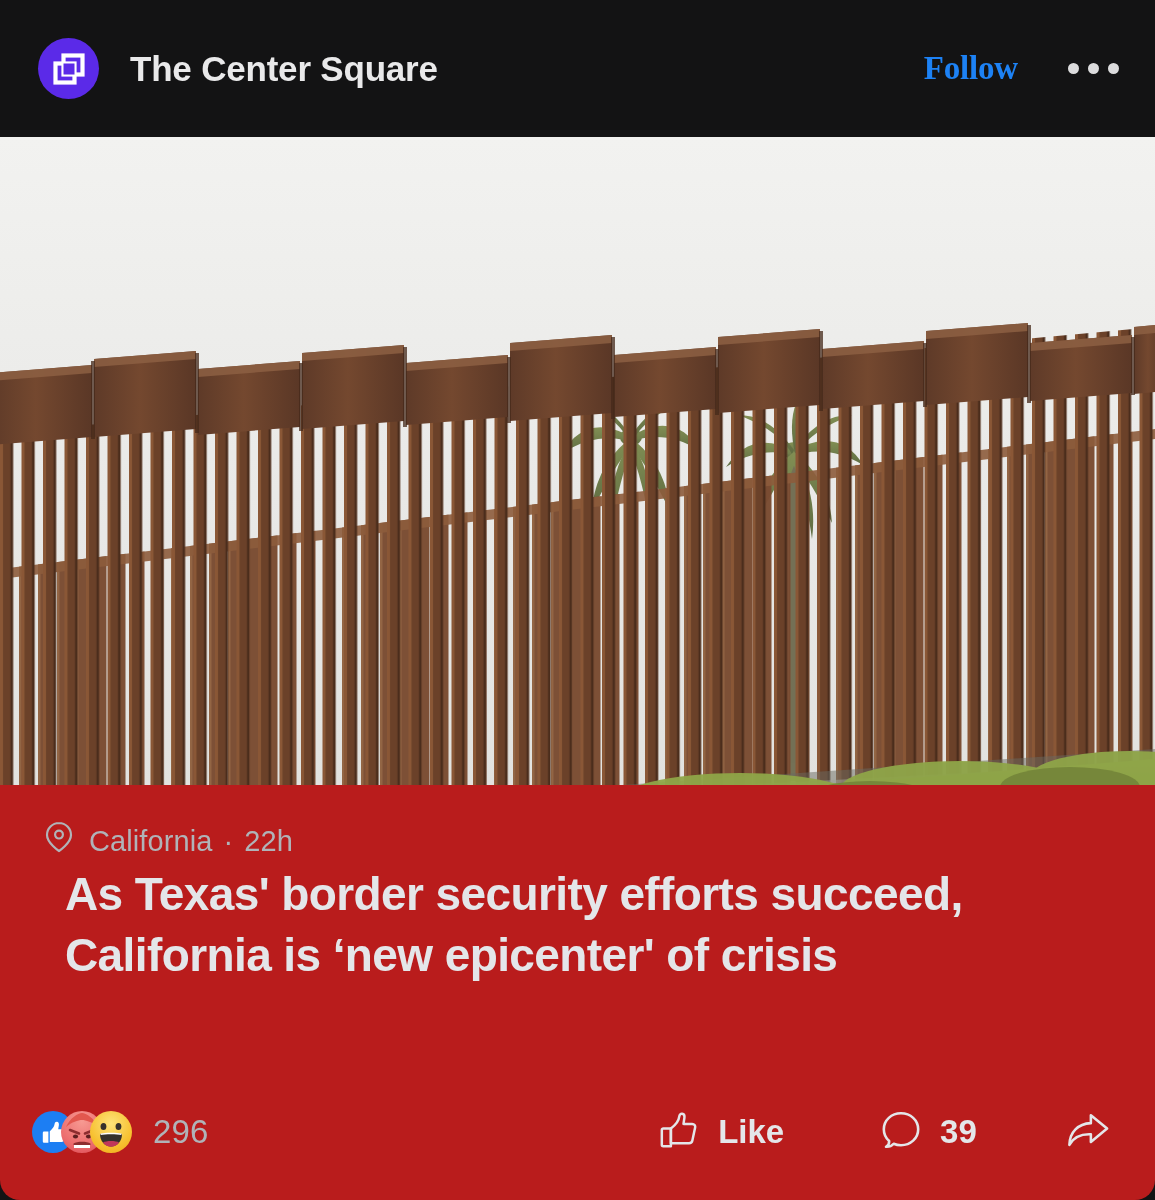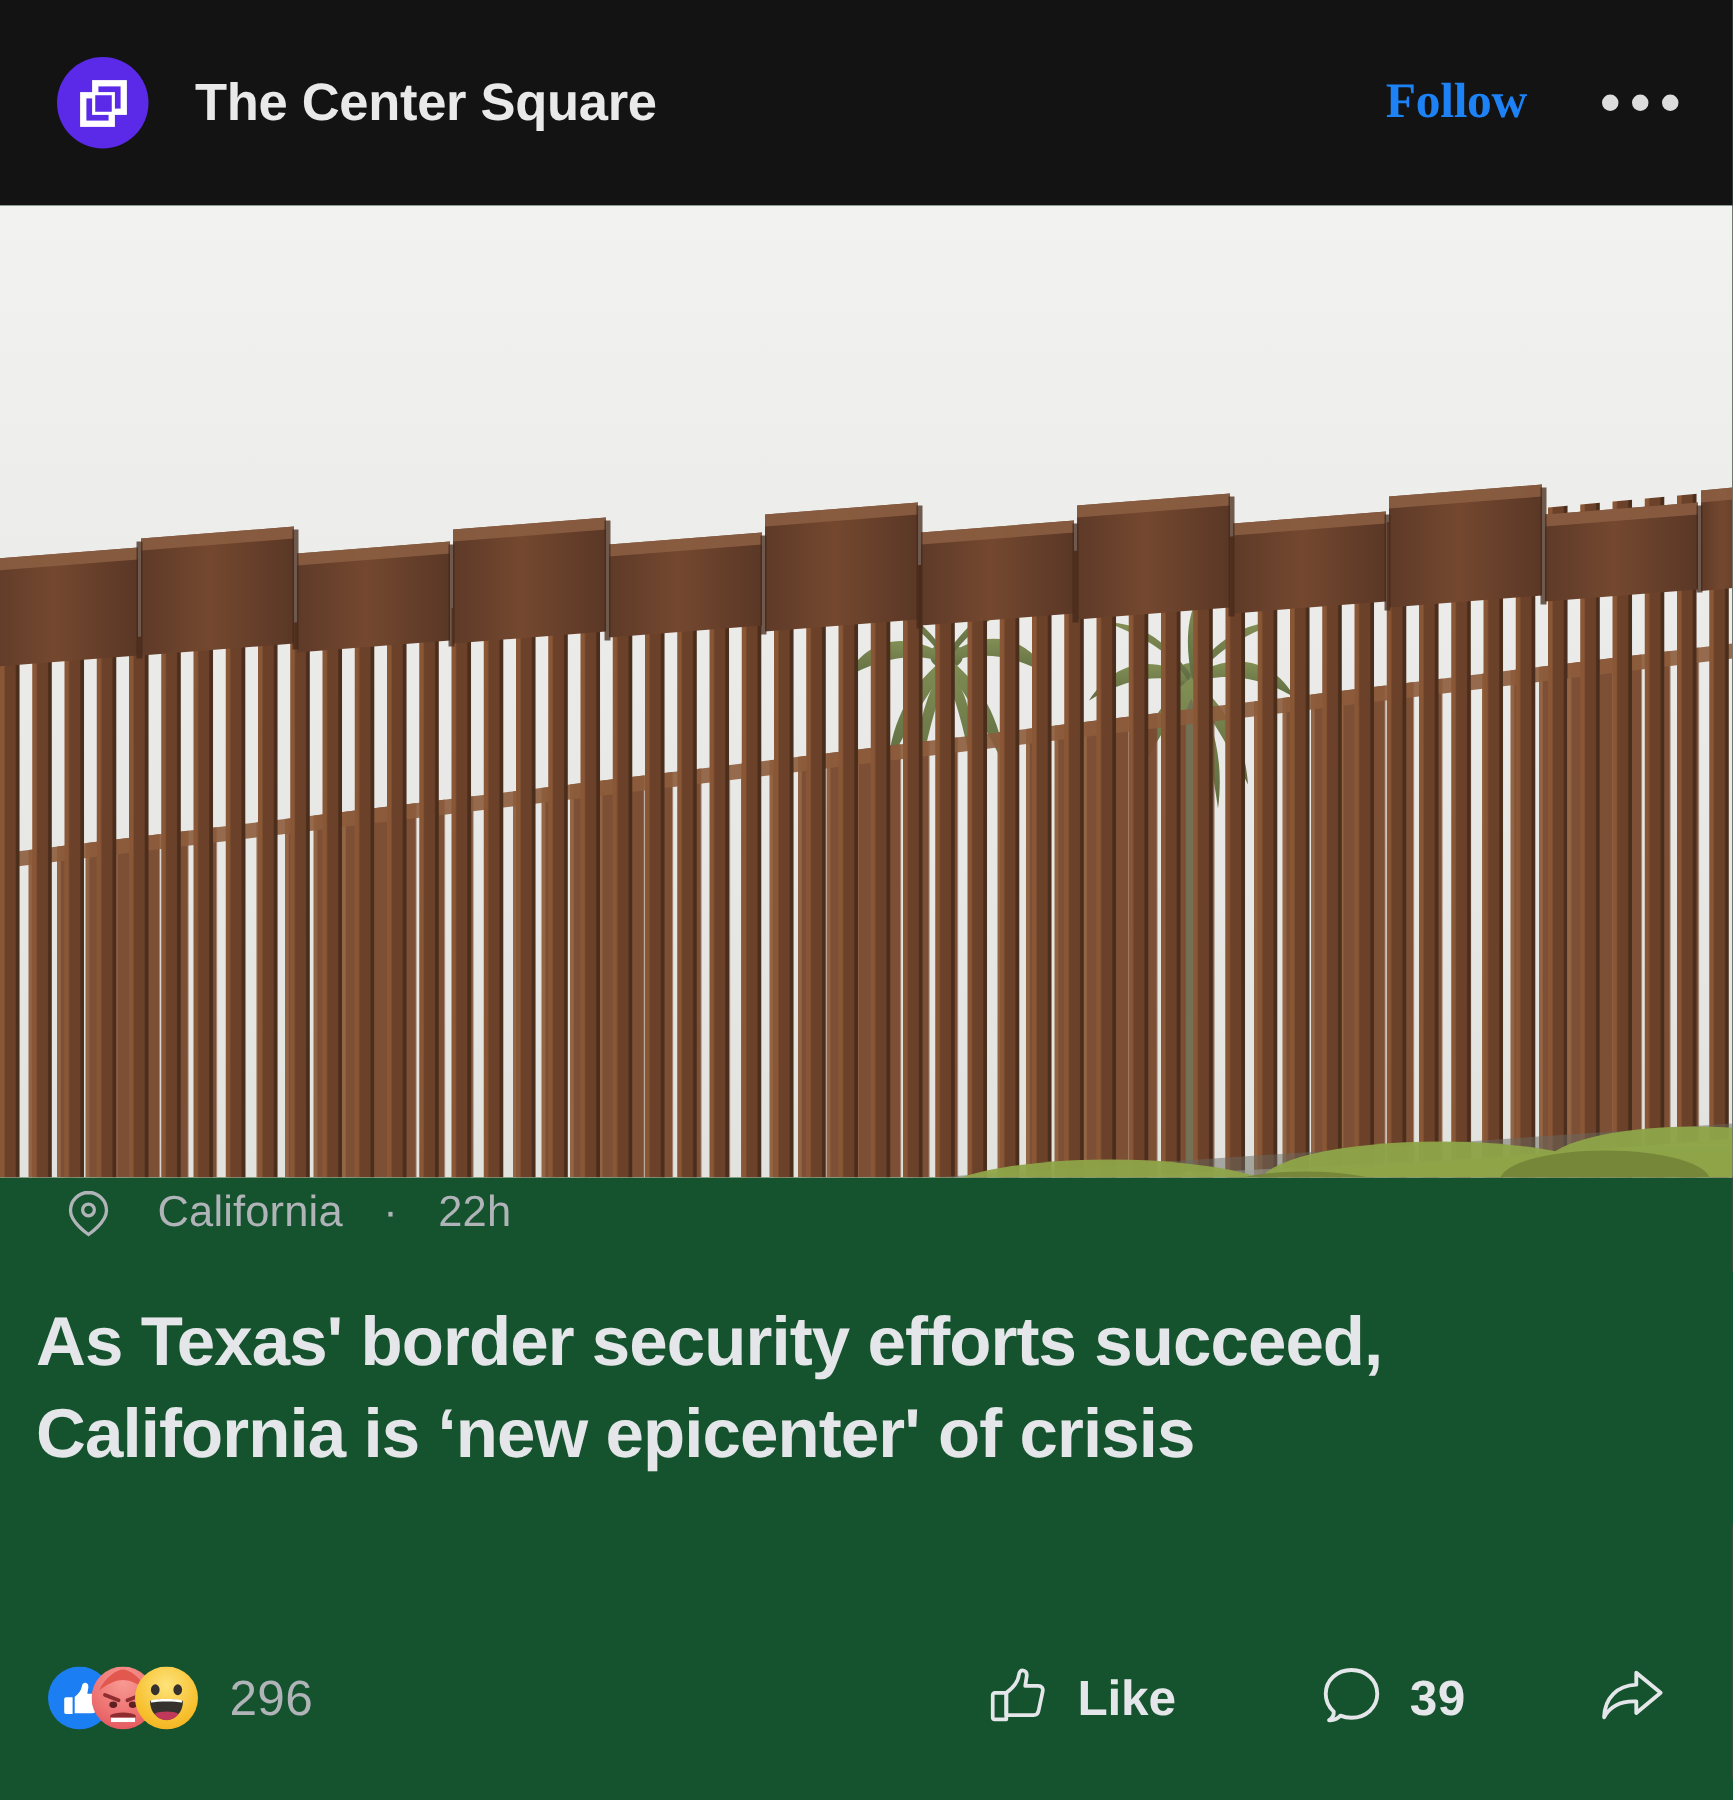--- a/index.html
+++ b/index.html
@@ -6,24 +6,25 @@
   html, body {
     width: 1155px;
     height: 1200px;
     background: #131314;
     font-family: "Liberation Sans", sans-serif;
     overflow: hidden;
   }
   .post {
     width: 1155px;
     height: 1200px;
-    background: #14532d;
+    background: #b91c1c;
     position: relative;
     display: flex;
     flex-direction: column;
+    border-radius: 20px;
   }
 
   
   .post-header {
     height: 137px;
     flex: 0 0 137px;
     display: flex;
     align-items: center;
     padding: 0 28px 0 38px;
     background: #131314;
@@ -83,42 +84,41 @@
     width: 1155px;
     position: relative;
     overflow: hidden;
     background: #e8e8e6;
   }
   .photo svg { display: block; width: 1155px; height: 648px; }
 
   
   .meta {
     display: flex;
-    align-items: flex-start;
+    align-items: flex-end;
     padding: 0 0 0 44px;
     height: 66px;
     flex: 0 0 66px;
     margin-top: 7px;
-    gap: 16px;
   }
   .pin-icon { flex: 0 0 auto; display: block; margin-right: 15px; }
   .meta-text {
     font-size: 29px;
     color: #b0b3b8;
     letter-spacing: 0.1px;
   }
   .meta-dot {
     font-size: 29px;
     color: #b0b3b8;
     margin: 0 11px;
   }
 
   
   .headline {
-    padding: 0 62px 0 24px;
+    padding: 0 62px 0 65px;
     font-size: 46px;
     line-height: 1.32;
     font-weight: 700;
     color: #e4e6e9;
     letter-spacing: -0.6px;
     margin-top: 6px;
   }
 
   
   .footer {

